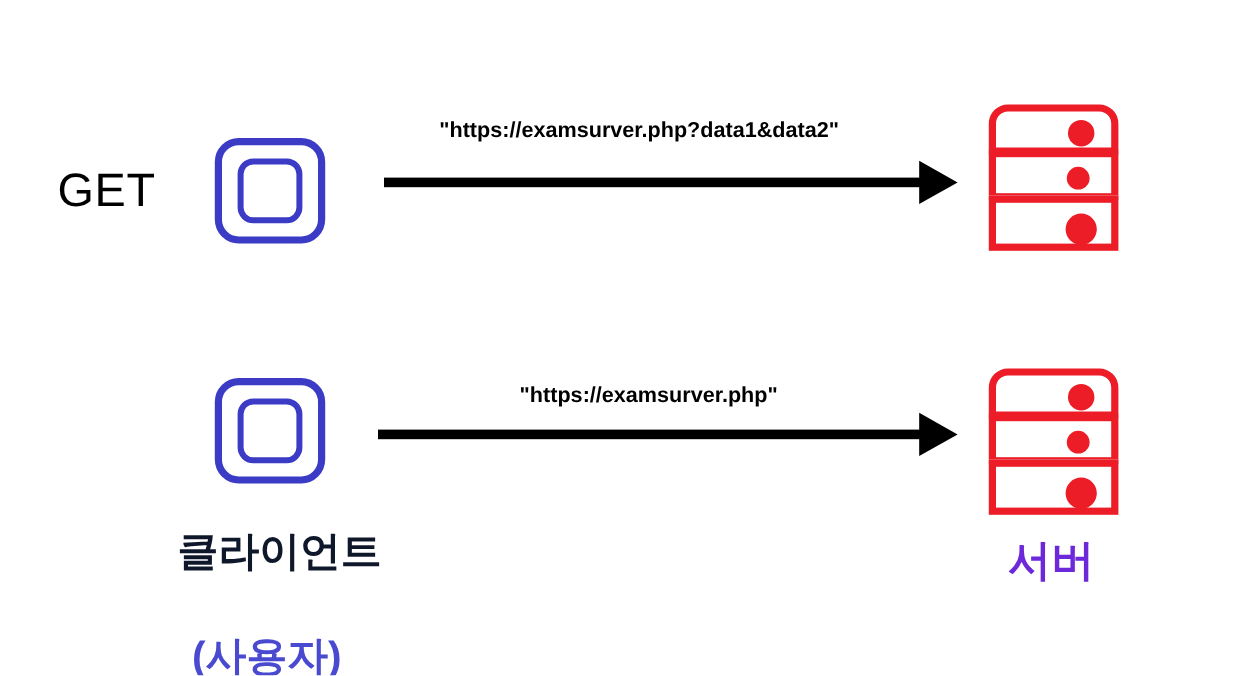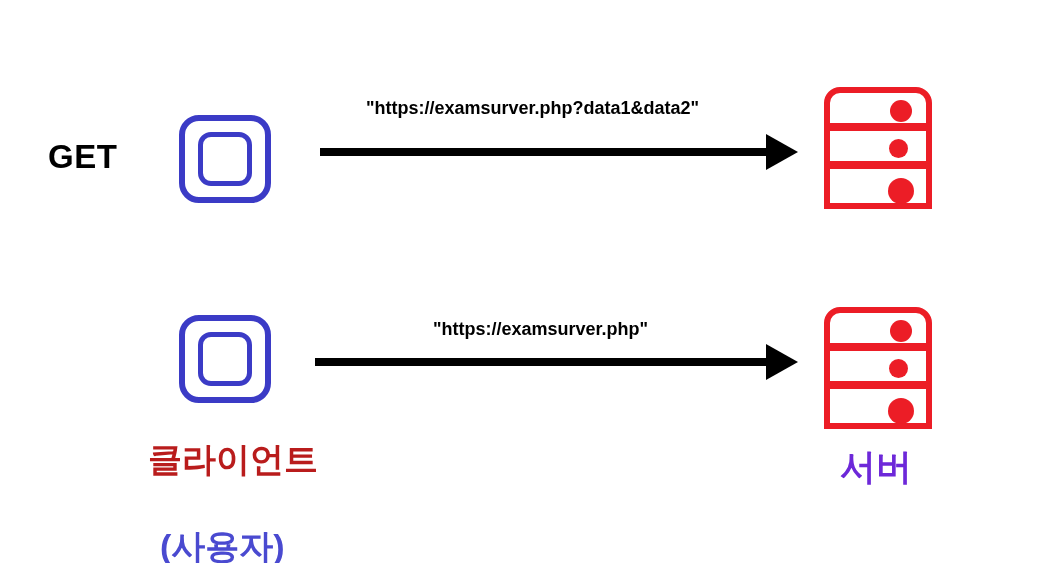--- a/index.html
+++ b/index.html
@@ -15,22 +15,22 @@
     width: 1044px;
     height: 563px;
     background: #ffffff;
     overflow: hidden;
   }
 
   
   .method-label {
     position: absolute;
     font-family: "Liberation Sans", sans-serif;
-    font-weight: bold;
-    font-size: 33px;
+    font-weight: normal;
+    font-size: 39px;
     color: #000000;
     letter-spacing: 0.5px;
     white-space: nowrap;
   }
   #method-get  { left: 48px;  top: 138px; }
   #method-post { left: 44px;  top: 338px; }
 
   
   .client-icon {
     position: absolute;
@@ -149,21 +149,21 @@
   .entity-label {
     position: absolute;
     font-family: "Liberation Sans", sans-serif;
     font-weight: bold;
     white-space: nowrap;
     text-align: center;
   }
   #client-label-main {
     left: 148px; top: 437px;
     font-size: 34px;
-    color: #b91c1c;
+    color: #0f172a;
   }
   #client-label-sub {
     left: 160px; top: 489px;
     font-size: 34px;
     color: #4a4ad0;
     margin-top: 35px;
   }
   #server-label {
     left: 840px; top: 443px;
     font-size: 36px;

